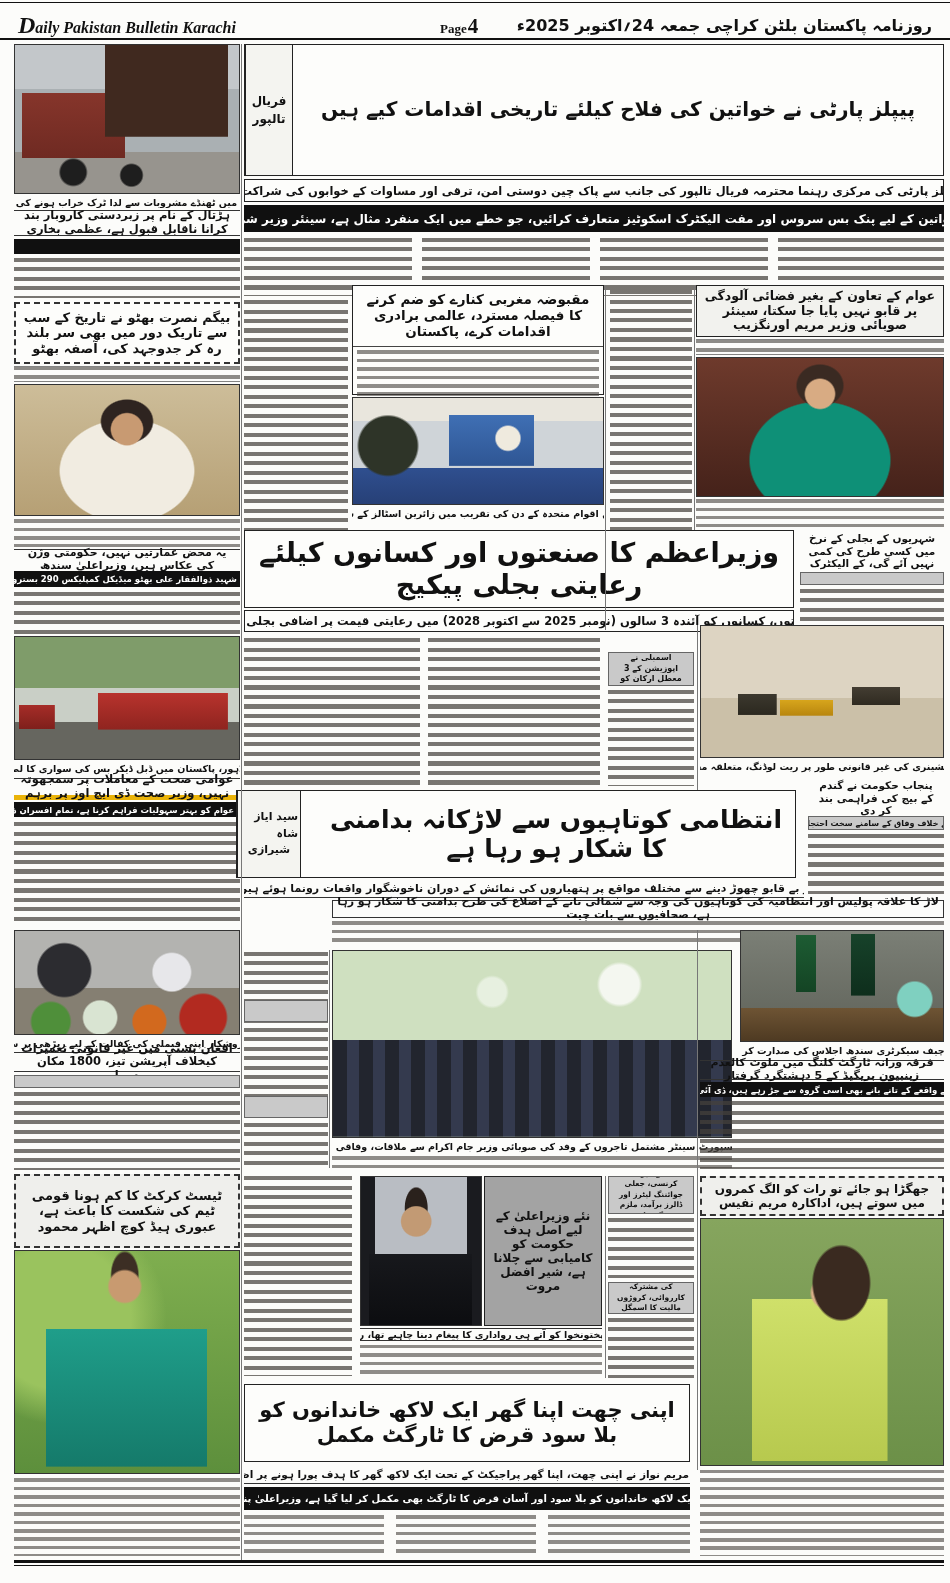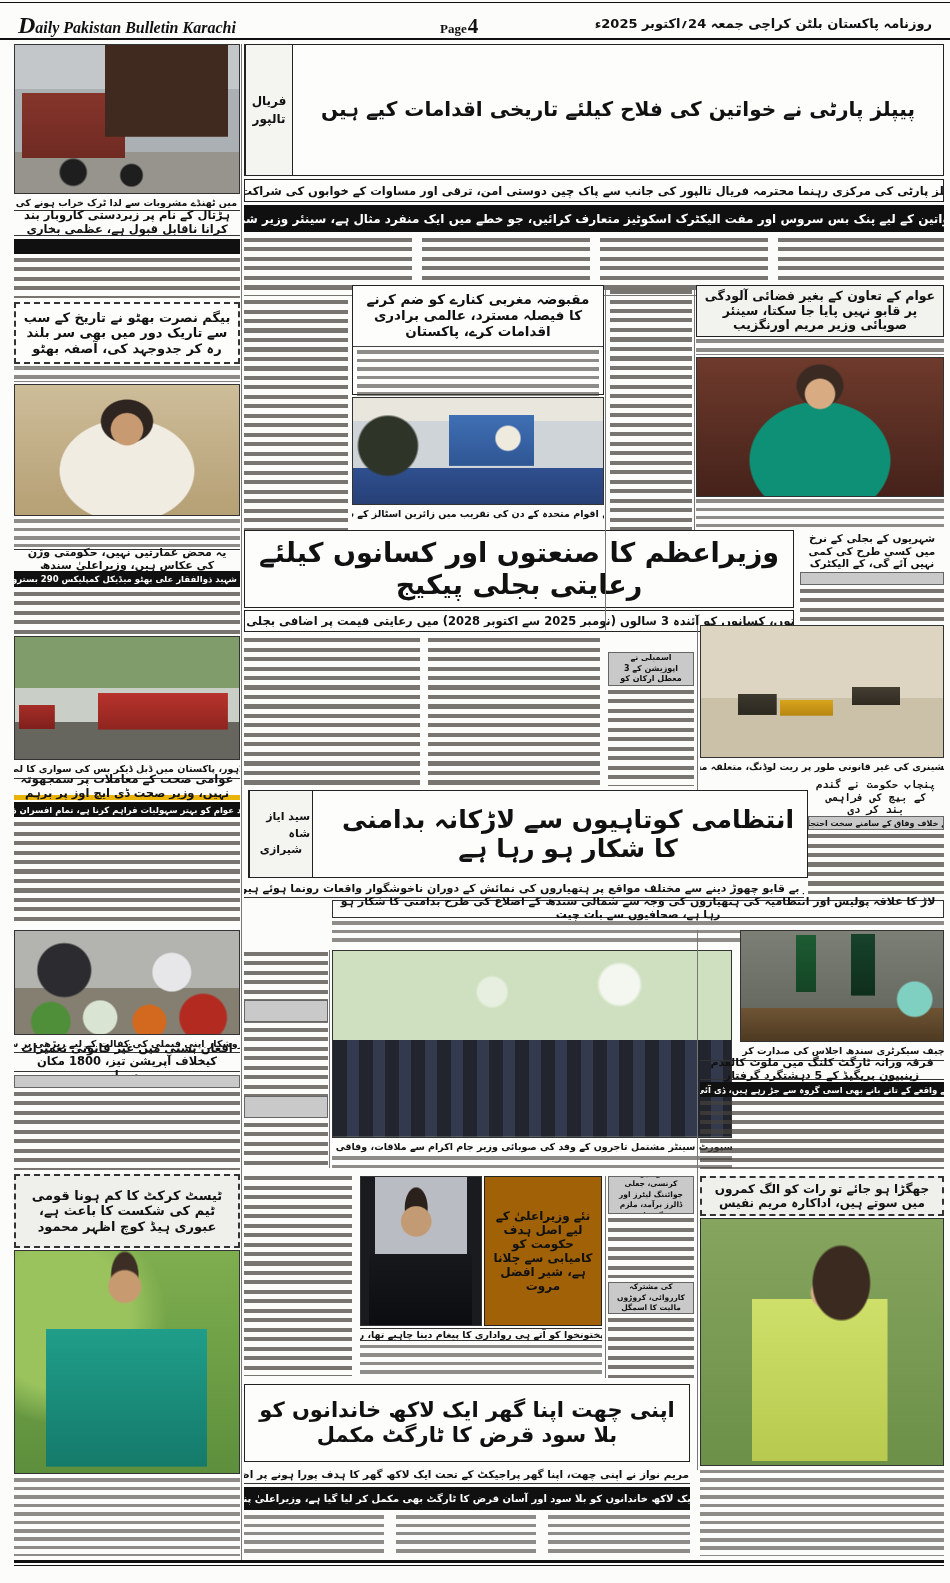--- a/index.html
+++ b/index.html
@@ -5,21 +5,21 @@
   html,body{margin:0;padding:0;background:#e9e9e7;}
   .page{position:relative;width:950px;height:1583px;margin:0 auto;background:#fcfcfa;
         font-family:"DejaVu Sans",sans-serif;color:#111;overflow:hidden;}
   .abs{position:absolute;box-sizing:border-box;}
   .urdu{direction:rtl;}
   
   .paper-name{font-family:"Liberation Serif",serif;font-style:italic;font-weight:bold;font-size:16px;}
   .paper-name::first-letter{font-size:24px;}
   .page-label{font-family:"Liberation Serif",serif;font-weight:bold;font-size:13px;}
   .page-num{font-family:"Liberation Serif",serif;font-weight:bold;font-size:21px;}
-  .date-line{font-size:13px;font-weight:bold;}
+  .date-line{font-size:16px;font-weight:bold;}
   .hrule{position:absolute;background:#111;}
   
   .boxed{border:1.5px solid #222;background:#fdfdfb;}
   .deco{border:2px dashed #333;}
   .headline{font-weight:bold;display:flex;align-items:center;justify-content:center;
             text-align:center;line-height:1.18;padding:2px 6px;}
   .attrib{display:flex;flex-direction:column;align-items:center;justify-content:center;
           font-weight:bold;font-size:12px;border-left:1.5px solid #222;border-right:1.5px solid #222;
           background:#f4f4f0;padding:2px;line-height:1.5;}
   .subline{font-weight:bold;display:flex;align-items:center;justify-content:center;
@@ -185,54 +185,54 @@
   <div class="abs bar-gray" style="left:800px;top:572px;width:144px;height:13px;"></div>
   <div class="abs tx" style="left:800px;top:589px;width:144px;height:118px;"></div>
 
   <div class="abs tx" style="left:244px;top:638px;width:176px;height:148px;"></div>
   <div class="abs tx" style="left:428px;top:638px;width:172px;height:148px;"></div>
   <div class="abs bar-gray subline urdu" style="left:608px;top:652px;width:86px;height:34px;font-size:8px;white-space:normal;text-align:center;line-height:1.35;">اسپیکر پنجاب اسمبلی نے اپوزیشن کے 3 معطل ارکان کو بحال کر دیا</div>
   <div class="abs tx" style="left:608px;top:690px;width:86px;height:96px;"></div>
   <div class="abs ph ph-sand" style="left:700px;top:625px;width:244px;height:133px;"></div>
   <div class="abs caption urdu" style="left:700px;top:760px;width:244px;height:13px;">دریائے سندھ کے کنارے سے بھاری مشینری کی غیر قانونی طور پر ریت لوڈنگ، متعلقہ محکمے کی غفلت کا پول کھولتی ہے</div>
 
-  <div class="abs boxed" style="left:248px;top:790px;width:560px;height:88px;display:flex;gap:16px;">
+  <div class="abs boxed" style="left:236px;top:790px;width:560px;height:88px;display:flex;gap:16px;">
     <div class="attrib urdu" style="width:58px;font-size:11px;">
       <span>سید ایاز شاہ</span>
       <span>شیرازی</span>
     </div>
     <div class="headline urdu" style="flex:1;font-size:25px;">انتظامی کوتاہیوں سے لاڑکانہ بدامنی کا شکار ہو رہا ہے</div>
   </div>
   <div class="abs subline urdu" style="left:244px;top:880px;width:560px;height:18px;font-size:11px;border-bottom:1px solid #333;">نوجوانوں کو بے قابو چھوڑ دینے سے مختلف مواقع پر ہتھیاروں کی نمائش کے دوران ناخوشگوار واقعات رونما ہوئے ہیں، ایم این اے</div>
 
-  <div class="abs headline urdu" style="left:332px;top:900px;width:612px;height:18px;font-size:11px;border:1px solid #333;padding:0;">لاڑ کا علاقہ پولیس اور انتظامیہ کی ہتھیاروں کی وجہ سے شمالی سندھ کے اضلاع کی طرح بدامنی کا شکار ہو رہا ہے، صحافیوں سے بات چیت</div>
+  <div class="abs headline urdu" style="left:332px;top:900px;width:612px;height:18px;font-size:11px;border:1px solid #333;padding:0;">لاڑ کا علاقہ پولیس اور انتظامیہ کی کوتاہیوں کی وجہ سے شمالی تانے کے اضلاع کی طرح بدامنی کا شکار ہو رہا ہے، صحافیوں سے بات چیت</div>
   <div class="abs tx2" style="left:332px;top:921px;width:612px;height:26px;"></div>
 
-  <div class="abs headline urdu" style="left:808px;top:782px;width:136px;height:32px;font-size:10.5px;font-family:Liberation Mono, monospace;">پنجاب حکومت نے گندم کے بیج کی فراہمی بند کر دی</div>
+  <div class="abs headline urdu" style="left:808px;top:782px;width:136px;height:32px;font-size:10.5px;">پنجاب حکومت نے گندم کے بیج کی فراہمی بند کر دی</div>
   <div class="abs bar-gray subline urdu" style="left:808px;top:816px;width:136px;height:14px;font-size:8px;">کے خلاف وفاق کے سامنے سخت احتجاج</div>
   <div class="abs tx" style="left:808px;top:834px;width:136px;height:60px;"></div>
 
   <div class="abs tx" style="left:244px;top:952px;width:84px;height:216px;"></div>
   <div class="abs bar-gray" style="left:244px;top:1000px;width:84px;height:22px;"></div>
   <div class="abs bar-gray" style="left:244px;top:1096px;width:84px;height:22px;"></div>
 
   <div class="abs ph ph-event" style="left:332px;top:950px;width:400px;height:188px;"></div>
   <div class="abs caption urdu" style="left:332px;top:1140px;width:400px;height:13px;">ایکسپو سینٹر کراچی میں ماسکو ایکسپورٹ سینٹر مشتمل تاجروں کے وفد کی صوبائی وزیر جام اکرام سے ملاقات، وفاقی وزیر مصطفیٰ کمال بھی موجود ہیں</div>
   <div class="abs tx2" style="left:332px;top:1156px;width:400px;height:12px;"></div>
 
   <div class="abs ph ph-meeting" style="left:740px;top:930px;width:204px;height:112px;"></div>
   <div class="abs caption urdu" style="left:740px;top:1044px;width:204px;height:12px;">کراچی: چیف سیکرٹری سندھ اجلاس کی صدارت کر رہے ہیں</div>
   <div class="abs headline urdu" style="left:700px;top:1060px;width:244px;height:20px;font-size:11px;border-top:1px solid #333;border-bottom:1px solid #333;">فرقہ ورانہ ٹارگٹ کلنگ میں ملوث کالعدم زینبیون بریگیڈ کے 5 دہشتگرد گرفتار</div>
   <div class="abs subline urdu bar-black" style="left:700px;top:1082px;width:244px;height:15px;font-size:8.5px;">ناگن چورنگی والے واقعے کے تانے بانے بھی اسی گروہ سے جڑ رہے ہیں، ڈی آئی جی سی ٹی ڈی</div>
   <div class="abs tx" style="left:700px;top:1101px;width:244px;height:68px;"></div>
 
   <div class="abs tx" style="left:244px;top:1176px;width:108px;height:200px;"></div>
 
   <div class="abs ph ph-marwat" style="left:360px;top:1176px;width:122px;height:150px;"></div>
-  <div class="abs boxed headline urdu" style="left:484px;top:1176px;width:118px;height:150px;font-size:12px;background:#a16207;">نئے وزیراعلیٰ کے لیے اصل ہدف حکومت کو کامیابی سے چلانا ہے، شیر افضل مروت</div>
+  <div class="abs boxed headline urdu" style="left:484px;top:1176px;width:118px;height:150px;font-size:12px;background:#a3a3a3;">نئے وزیراعلیٰ کے لیے اصل ہدف حکومت کو کامیابی سے چلانا ہے، شیر افضل مروت</div>
   <div class="abs caption urdu" style="left:360px;top:1328px;width:242px;height:13px;border-top:1px solid #333;border-bottom:1px solid #333;">نئے وزیراعلیٰ خیبرپختونخوا کو آتے ہی رواداری کا پیغام دینا چاہیے تھا، رکن قومی اسمبلی</div>
   <div class="abs tx2" style="left:360px;top:1345px;width:242px;height:34px;"></div>
 
   <div class="abs bar-gray subline urdu" style="left:608px;top:1176px;width:86px;height:38px;font-size:7.5px;white-space:normal;text-align:center;line-height:1.4;">ملکی و غیر ملکی کرنسی، جعلی جوائننگ لیٹرز اور ڈالرز برآمد، ملزم گرفتار</div>
   <div class="abs tx" style="left:608px;top:1218px;width:86px;height:60px;"></div>
   <div class="abs bar-gray subline urdu" style="left:608px;top:1282px;width:86px;height:32px;font-size:7.5px;white-space:normal;text-align:center;line-height:1.4;">کسٹمز اور رینجرز کی مشترکہ کارروائی، کروڑوں مالیت کا اسمگل شدہ سامان برآمد</div>
   <div class="abs tx" style="left:608px;top:1318px;width:86px;height:60px;"></div>
 
   <div class="abs boxed deco headline urdu" style="left:700px;top:1176px;width:244px;height:40px;font-size:12px;background:#efefec;">جھگڑا ہو جائے تو رات کو الگ کمروں میں سوتے ہیں، اداکارہ مریم نفیس</div>
   <div class="abs ph ph-nafees" style="left:700px;top:1218px;width:244px;height:248px;"></div>

